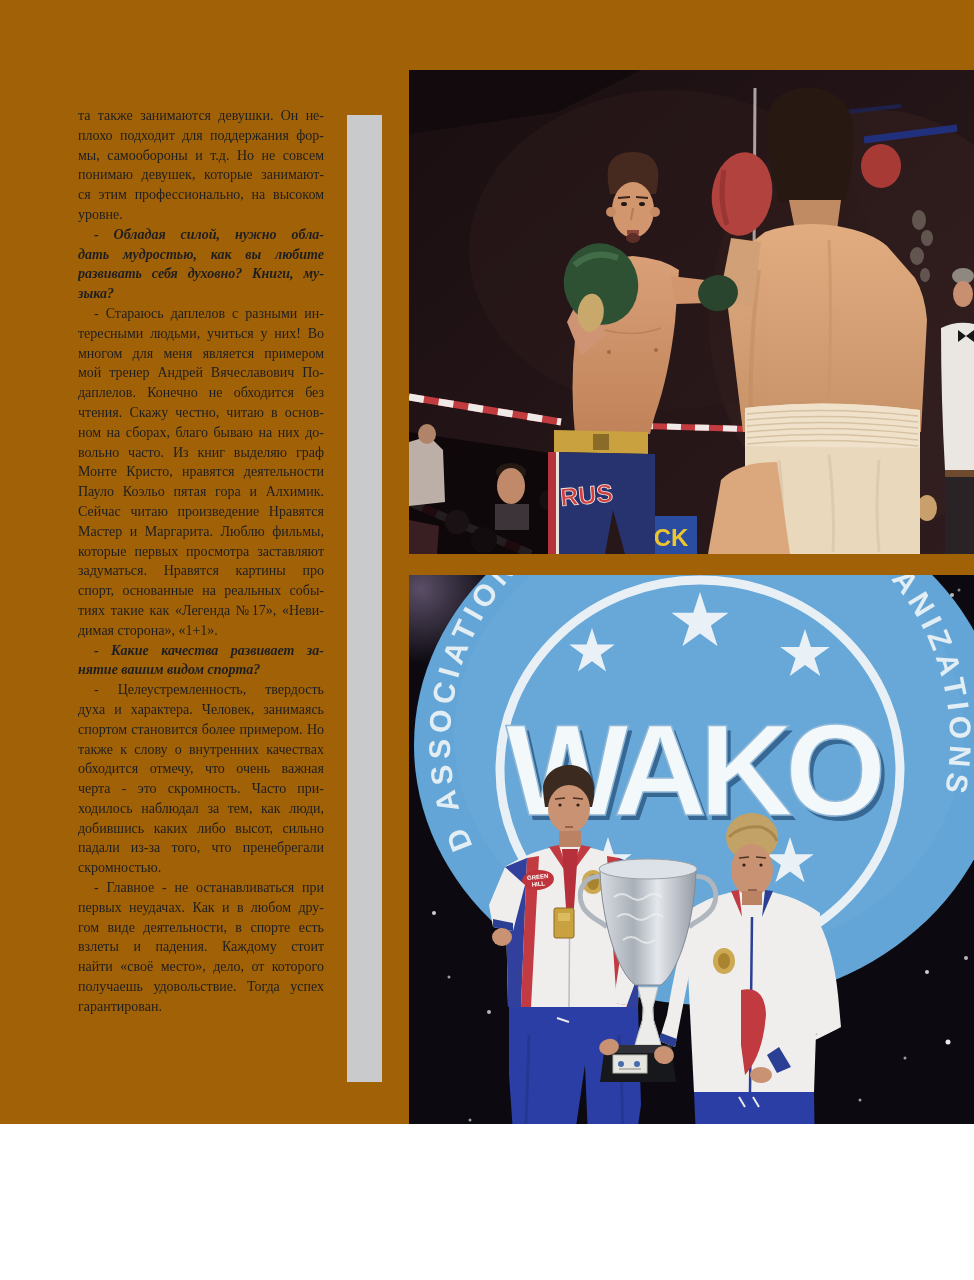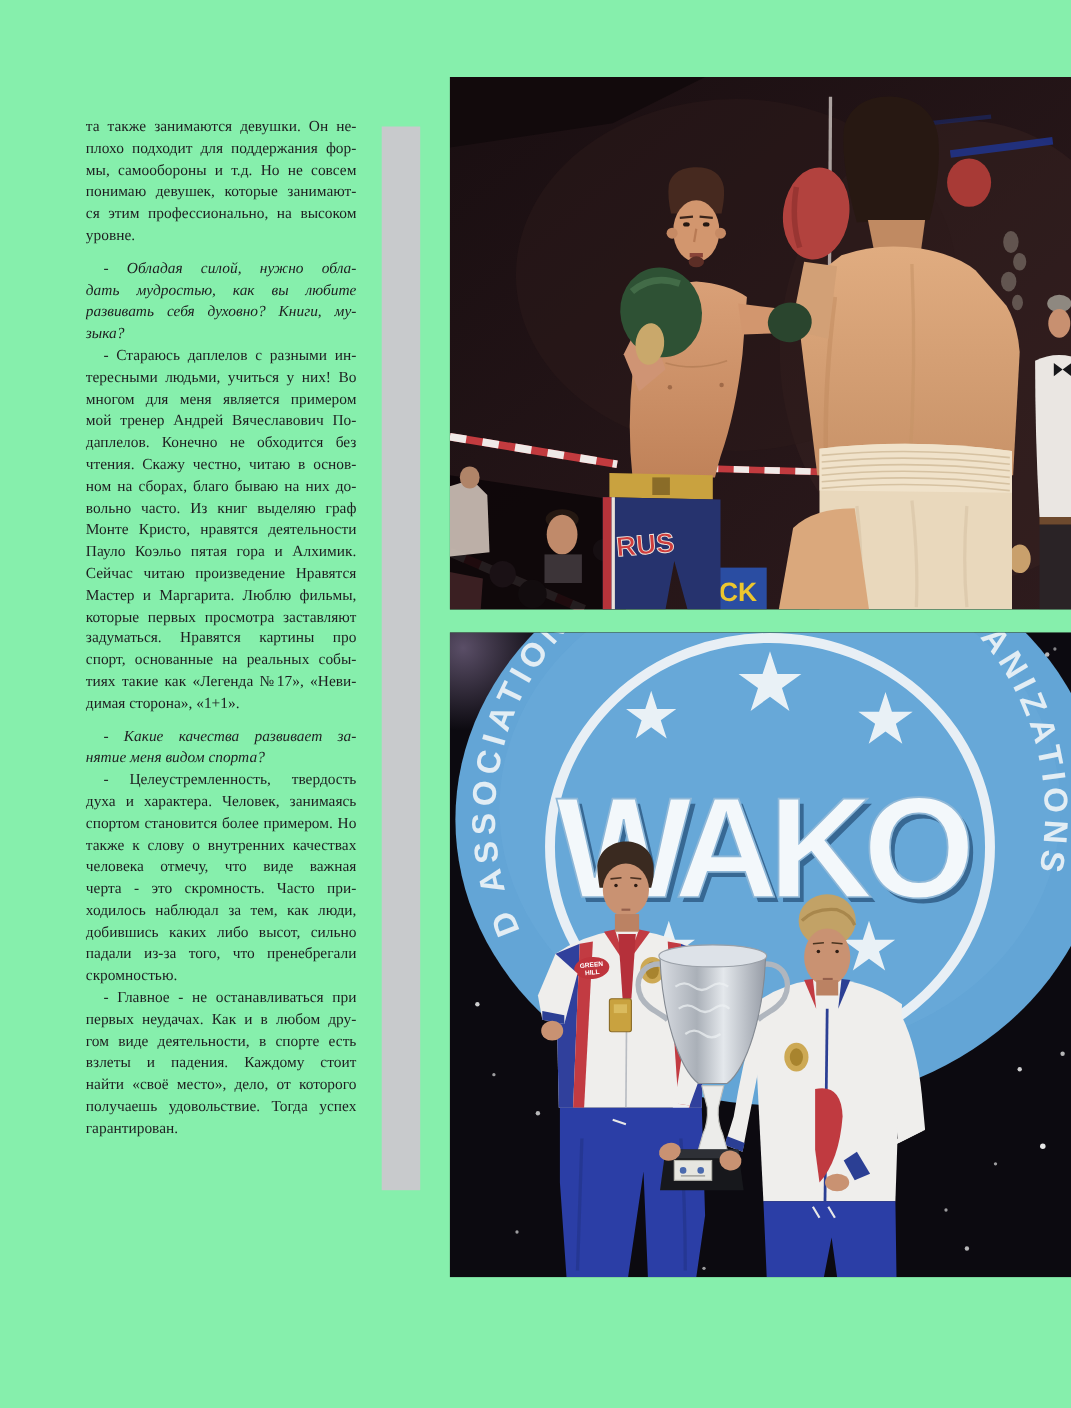--- a/index.html
+++ b/index.html
@@ -1,21 +1,21 @@
 <!DOCTYPE html>
 <html><head>
 <meta charset="utf-8">
 <style>
   html,body{margin:0;padding:0;background:#fff;}
-  .page{position:relative;width:974px;height:1280px;background:#86efac;overflow:hidden;
+  .page{position:relative;width:974px;height:1124px;background:#a16207;overflow:hidden;
         font-family:"Liberation Serif",serif;}
   .text-col{position:absolute;left:78px;top:106px;width:246px;color:#1e1e20;
             font-size:14px;}
   .para{margin:0;}
-  .para.question{margin-top:10px;font-weight:normal;font-style:italic;}
+  .para.question{font-weight:bold;font-style:italic;}
   .line{height:19.8px;line-height:19.8px;text-align:justify;text-align-last:justify;
         overflow:hidden;white-space:normal;}
   .line.end{text-align-last:left;}
   .line.ind{text-indent:16px;}
   .divider{position:absolute;left:347px;top:115px;width:35px;height:967px;background:#c8cacc;}
   .photo{position:absolute;overflow:hidden;background:#140d10;}
   .photo.top{left:409px;top:70px;width:565px;height:484px;}
   .photo.bottom{left:409px;top:575px;width:565px;height:586px;}
   .photo svg{display:block;width:100%;height:100%;}
   text{font-family:"Liberation Sans",sans-serif;}
@@ -54,28 +54,28 @@
         <div class="line">Сейчас читаю произведение Нравятся</div>
         <div class="line">Мастер и Маргарита. Люблю фильмы,</div>
         <div class="line">которые первых просмотра заставляют</div>
         <div class="line">задуматься. Нравятся картины про</div>
         <div class="line">спорт, основанные на реальных собы-</div>
         <div class="line">тиях такие как «Легенда №17», «Неви-</div>
         <div class="line end">димая сторона», «1+1».</div>
       </div>
       <div class="para question">
         <div class="line ind">- Какие качества развивает за-</div>
-        <div class="line end">нятие меня видом спорта?</div>
+        <div class="line end">нятие вашим видом спорта?</div>
       </div>
       <div class="para answer">
         <div class="line ind">- Целеустремленность, твердость</div>
         <div class="line">духа и характера. Человек, занимаясь</div>
         <div class="line">спортом становится более примером. Но</div>
         <div class="line">также к слову о внутренних качествах</div>
-        <div class="line">человека отмечу, что виде важная</div>
+        <div class="line">обходится отмечу, что очень важная</div>
         <div class="line">черта - это скромность. Часто при-</div>
         <div class="line">ходилось наблюдал за тем, как люди,</div>
         <div class="line">добившись каких либо высот, сильно</div>
         <div class="line">падали из-за того, что пренебрегали</div>
         <div class="line end">скромностью.</div>
       </div>
       <div class="para answer">
         <div class="line ind">- Главное - не останавливаться при</div>
         <div class="line">первых неудачах. Как и в любом дру-</div>
         <div class="line">гом виде деятельности, в спорте есть</div>

